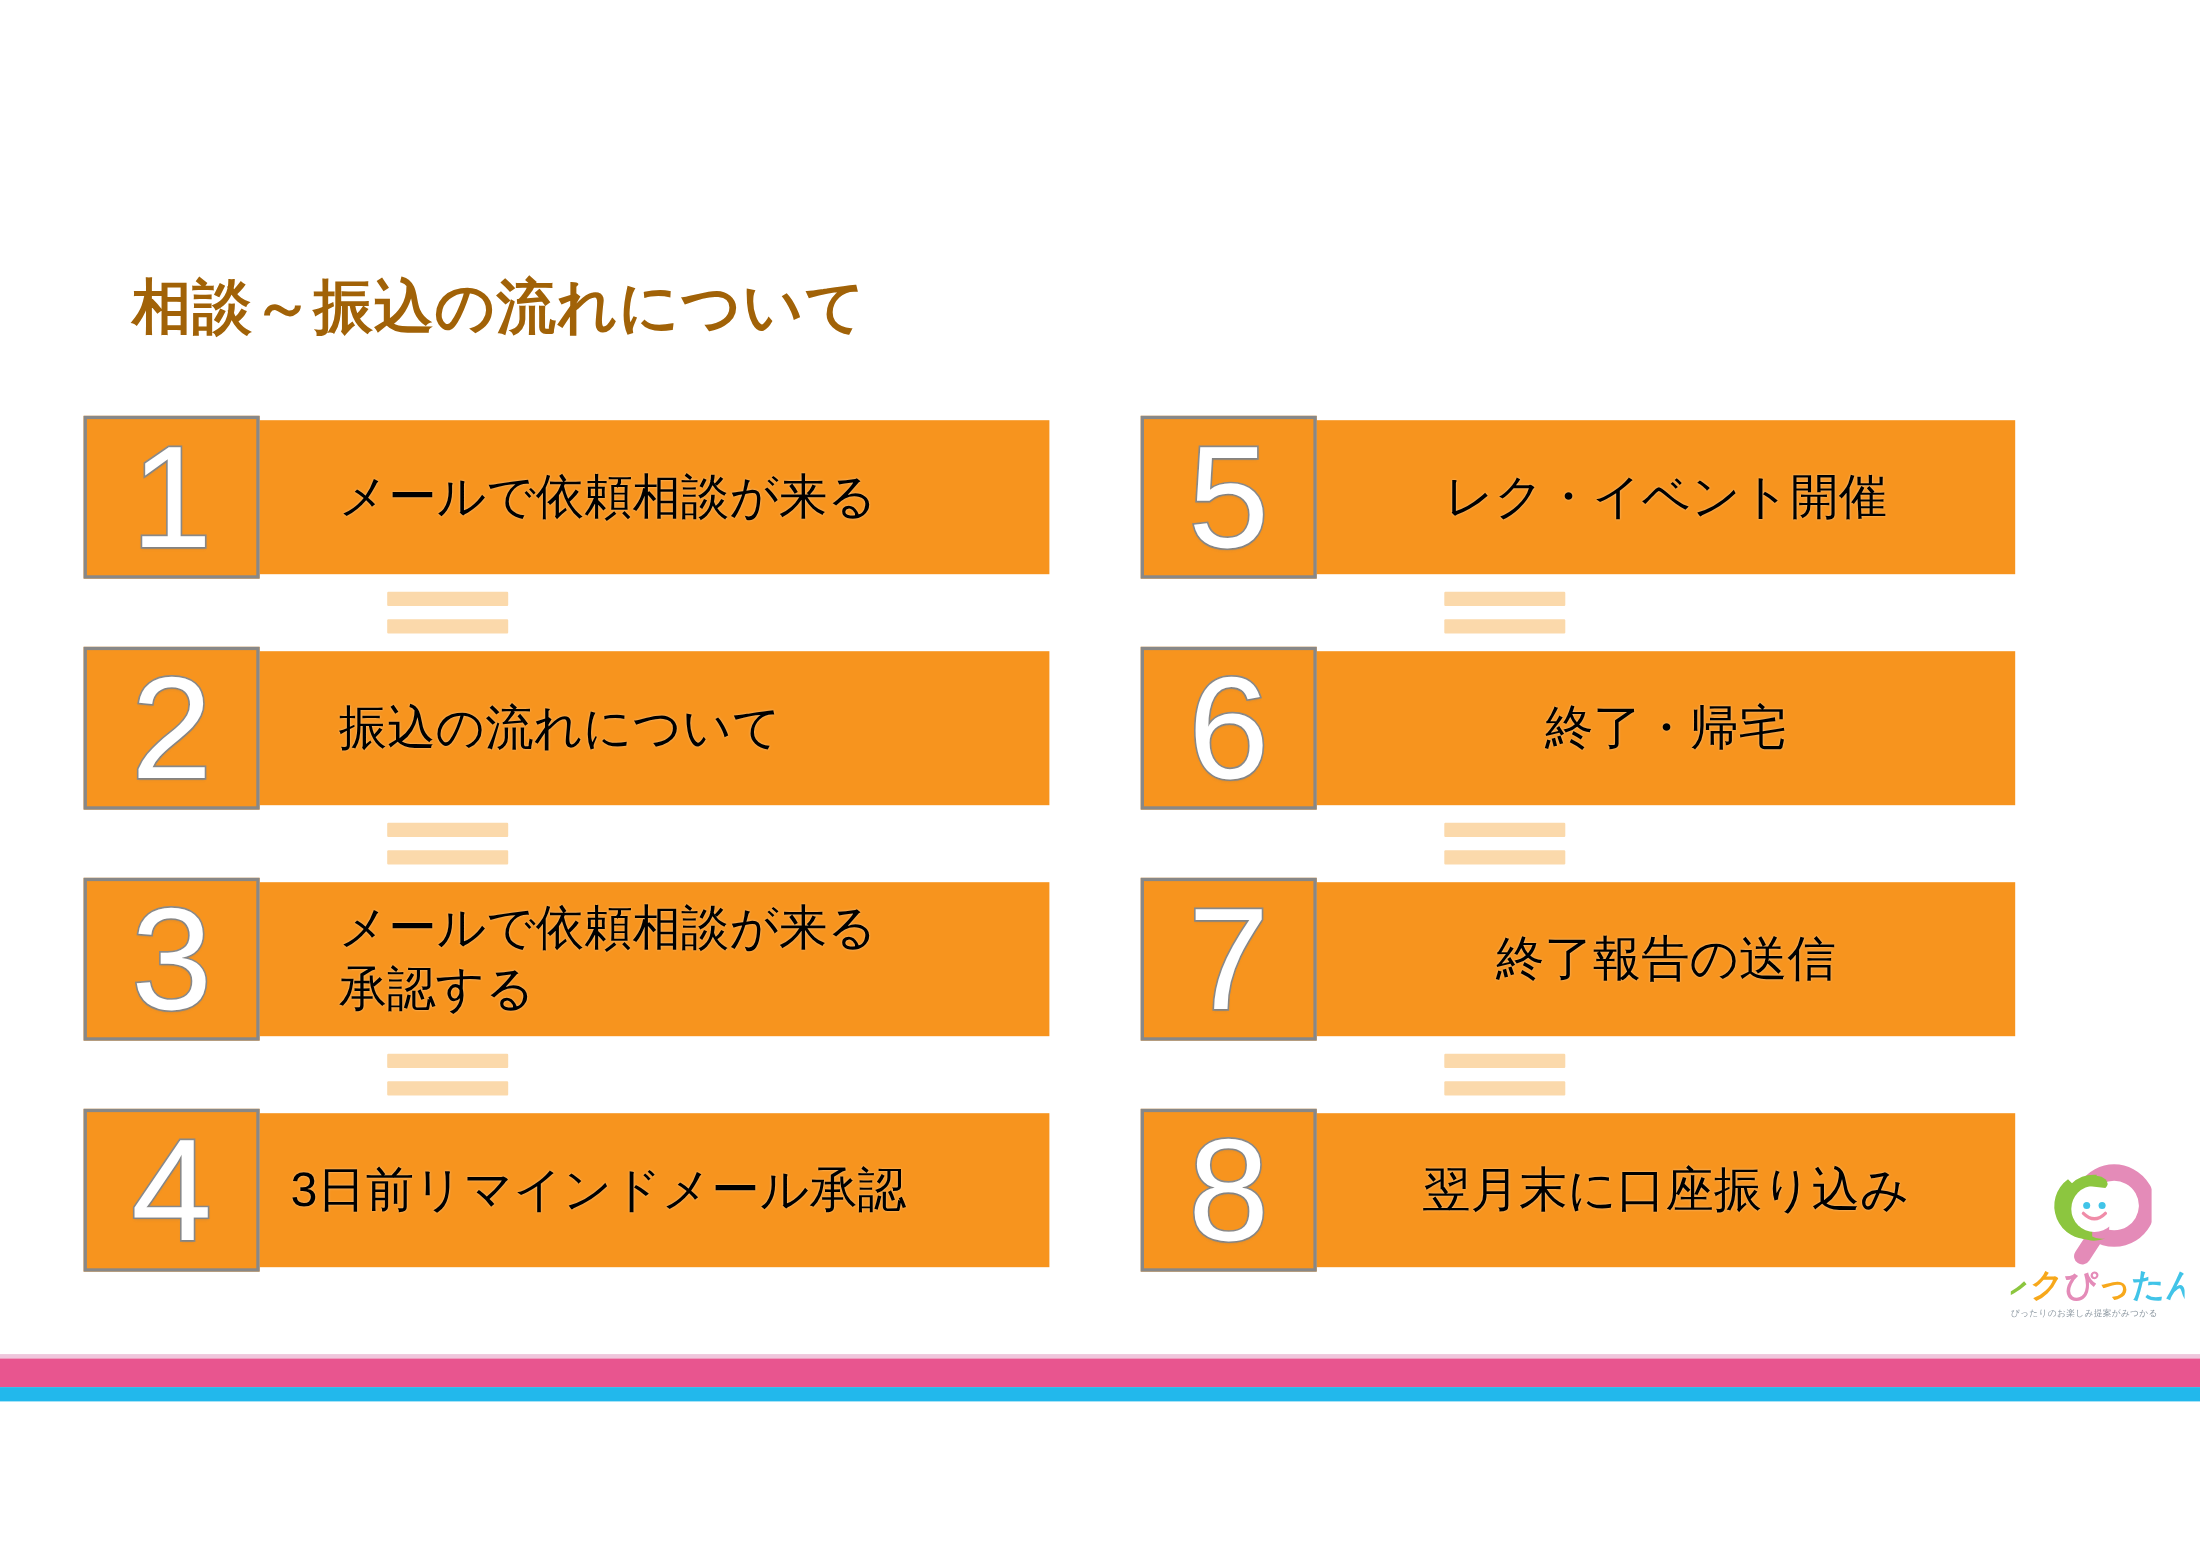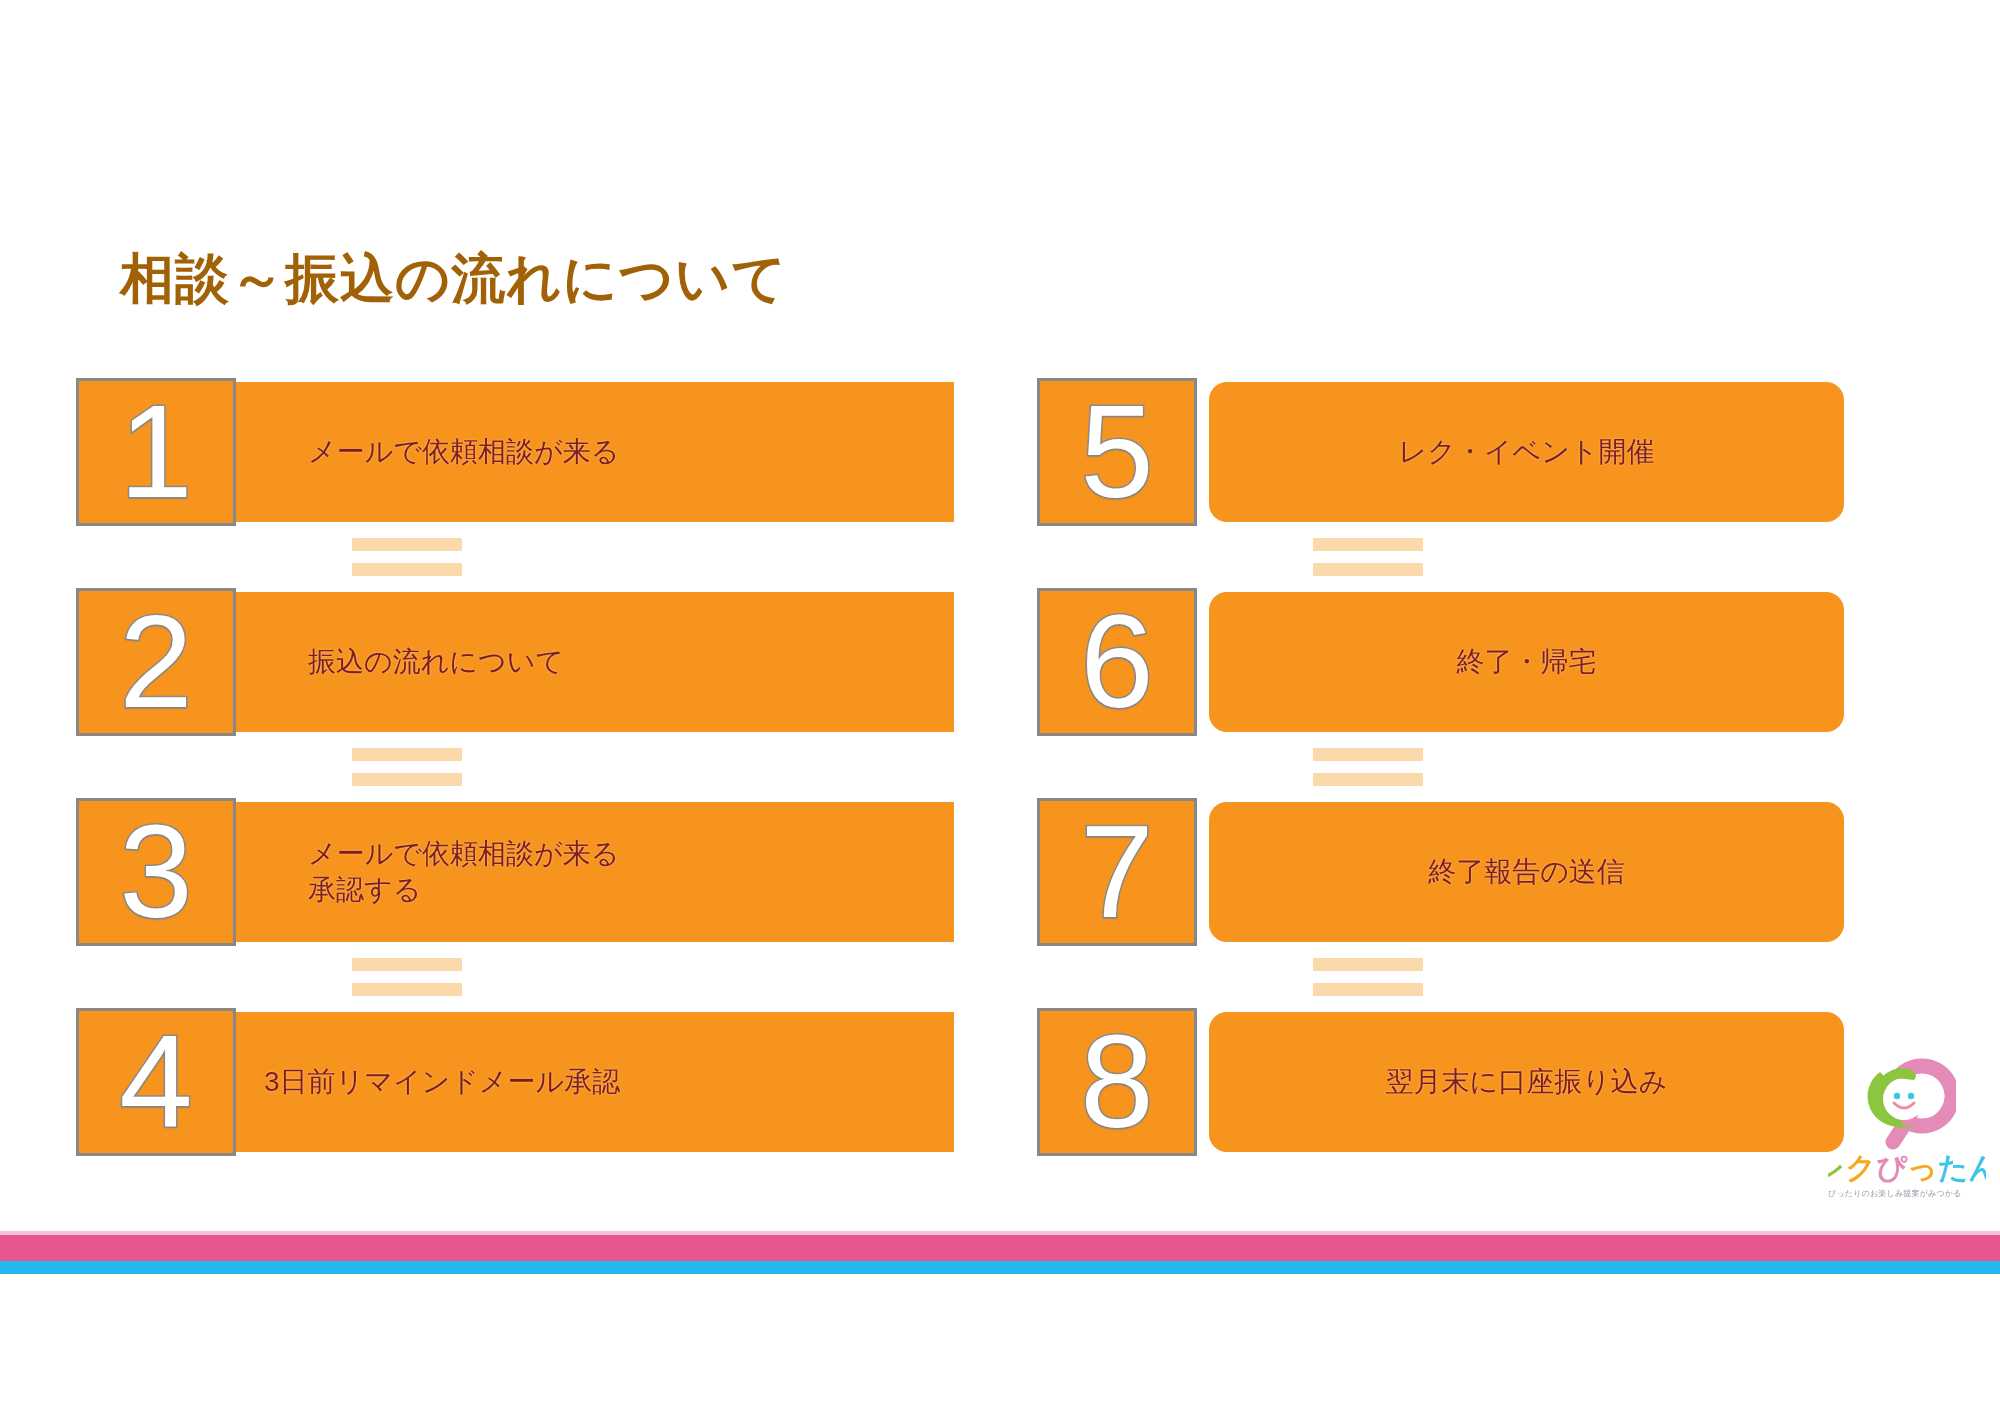--- a/index.html
+++ b/index.html
@@ -45,25 +45,25 @@
     text-shadow:0 2px 2px rgba(120,120,120,.35);
   }
   .bar{
     position:absolute;top:4px;
     height:140px;
     background:#F7941E;
     z-index:1;
     display:flex;align-items:center;
   }
   .col-left  .bar{left:160px;width:718px;}
-  .col-right .bar{left:172px;width:635px;border-radius:18px;}
+  .col-right .bar{left:160px;width:635px;}
 
   .bar-text{
-    color:#7f1d1d;
-    font-size:28px;
+    color:#000000;
+    font-size:44px;
     line-height:1.28;
     font-weight:400;
     white-space:pre-line;
     text-shadow:0 0 2px rgba(255,255,255,.55);
   }
   .bar-text.pad-left{padding-left:72px;}
   .bar-text.pad-left-sm{padding-left:28px;}
   .bar-text.center{width:100%;text-align:center;}
 
   

